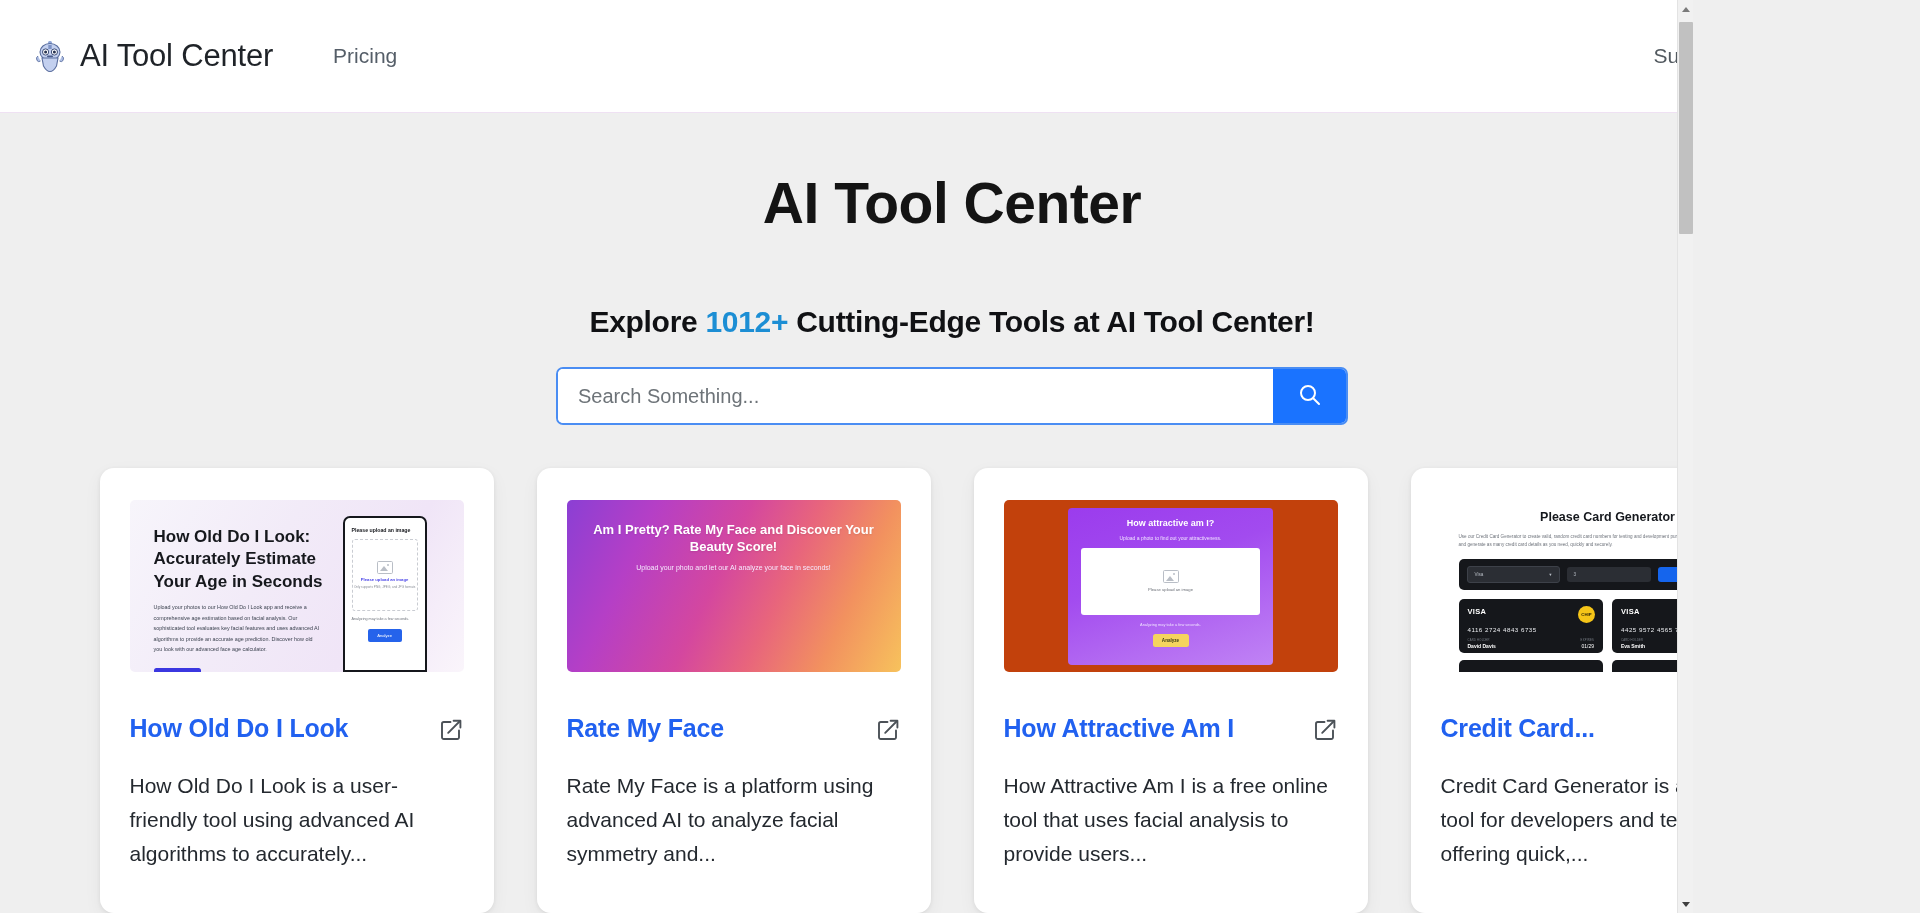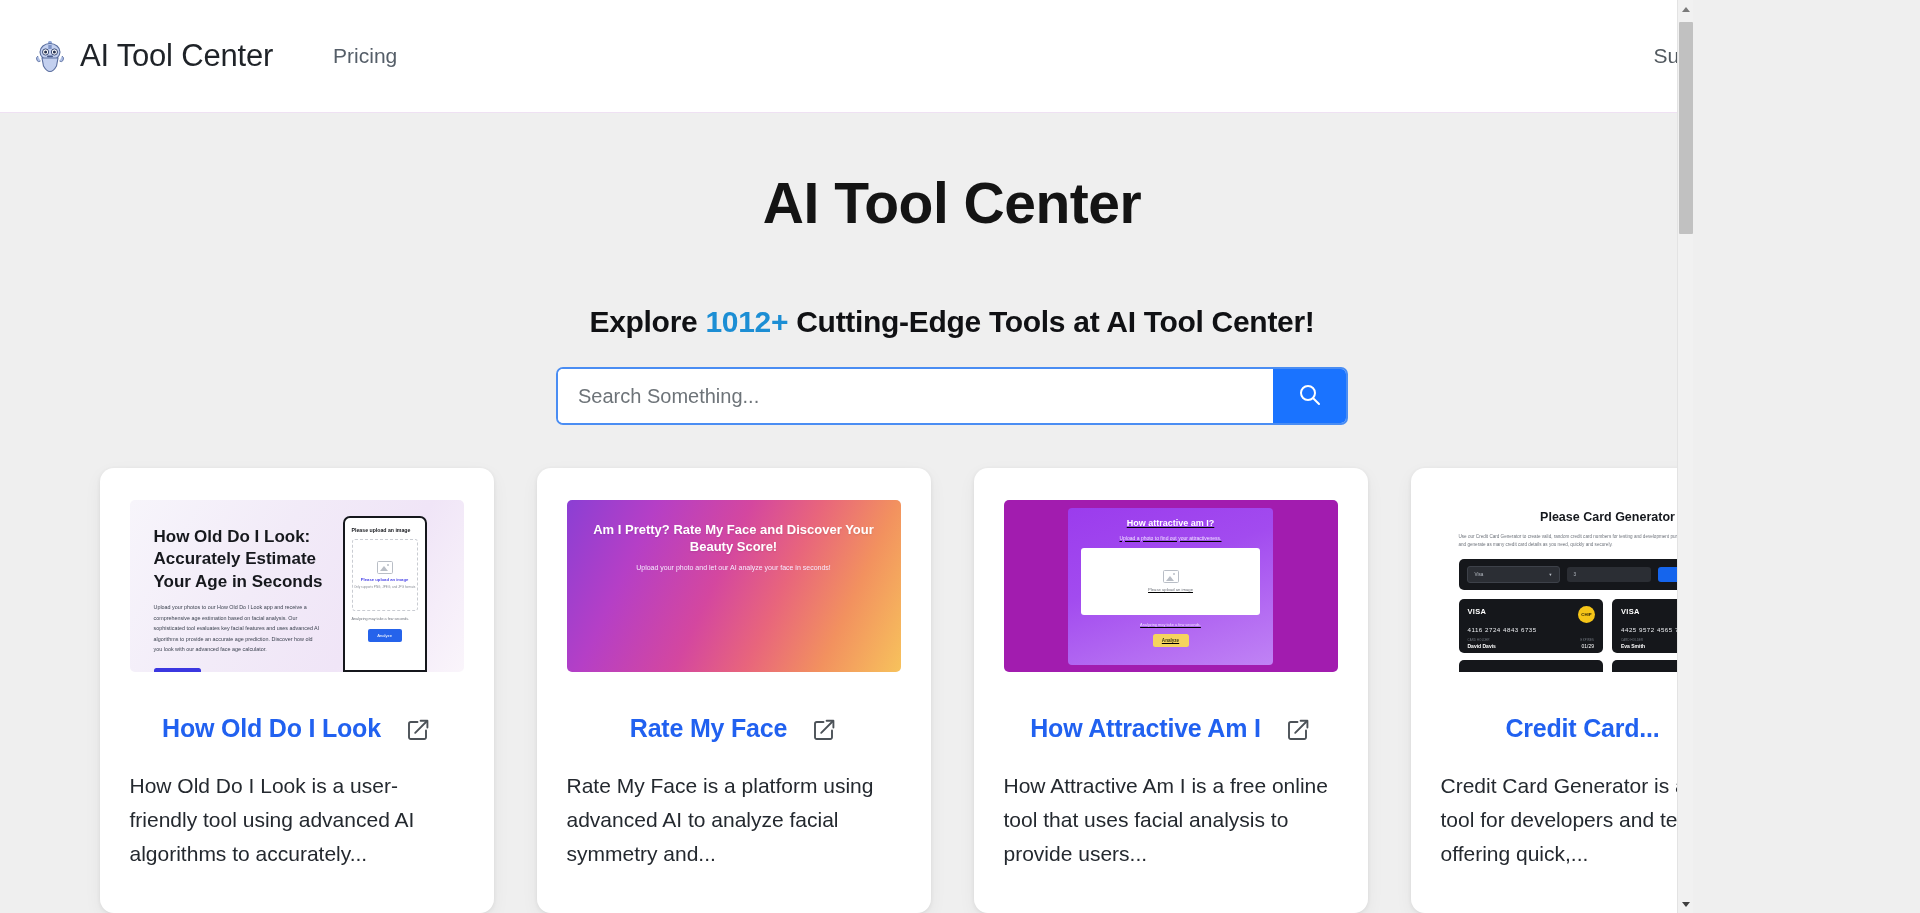--- a/index.html
+++ b/index.html
@@ -107,21 +107,21 @@
     min-height: 445px;
   }
   .thumb {
     width: 100%; height: 172px;
     border-radius: 5px;
     overflow: hidden;
     position: relative;
     margin-bottom: 42px;
   }
   .card-head {
-    display: flex; align-items: flex-start; justify-content: center;
+    display: flex; align-items: flex-start; justify-content: space-between;
     gap: 24px;
   }
   .card-title {
     font-size: 25px; font-weight: 700; color: #2161f0;
     line-height: 1.15; letter-spacing: -0.2px;
   }
   .ext-icon { flex: 0 0 auto; margin-top: 3px; }
   .card-desc {
     margin-top: 22px;
     font-size: 21px; line-height: 1.62; color: #24292f;
@@ -198,22 +198,21 @@
   }
   .t2-analyze {
     margin: 8px auto 0; background: #22bb4e; color: #fff;
     border-radius: 14px; font-size: 6px; padding: 7px 0; width: 100%;
   }
 
   
   .t3-outer {
     width:100%; height:100%;
     display:flex; align-items:center; justify-content:center;
-    background:#a21caf;
-    text-decoration:underline;
+    background:#c2410c;
   }
   .t3 {
     width: 205px; height: 157px;
     background: linear-gradient(160deg,#9b3ced 0%, #a24bef 40%, #b46cf2 75%, #c083f5 100%);
     border-radius: 4px; padding: 10px 13px;
   }
   .t3-h { font-size: 9px; font-weight: 700; color: #fff; text-align:center; }
   .t3-p { font-size: 5px; color: #f0e2ff; text-align:center; margin-top: 7px; }
   .t3-box {
     margin-top: 7px; height: 67px; background: #fff; border-radius: 3px;

